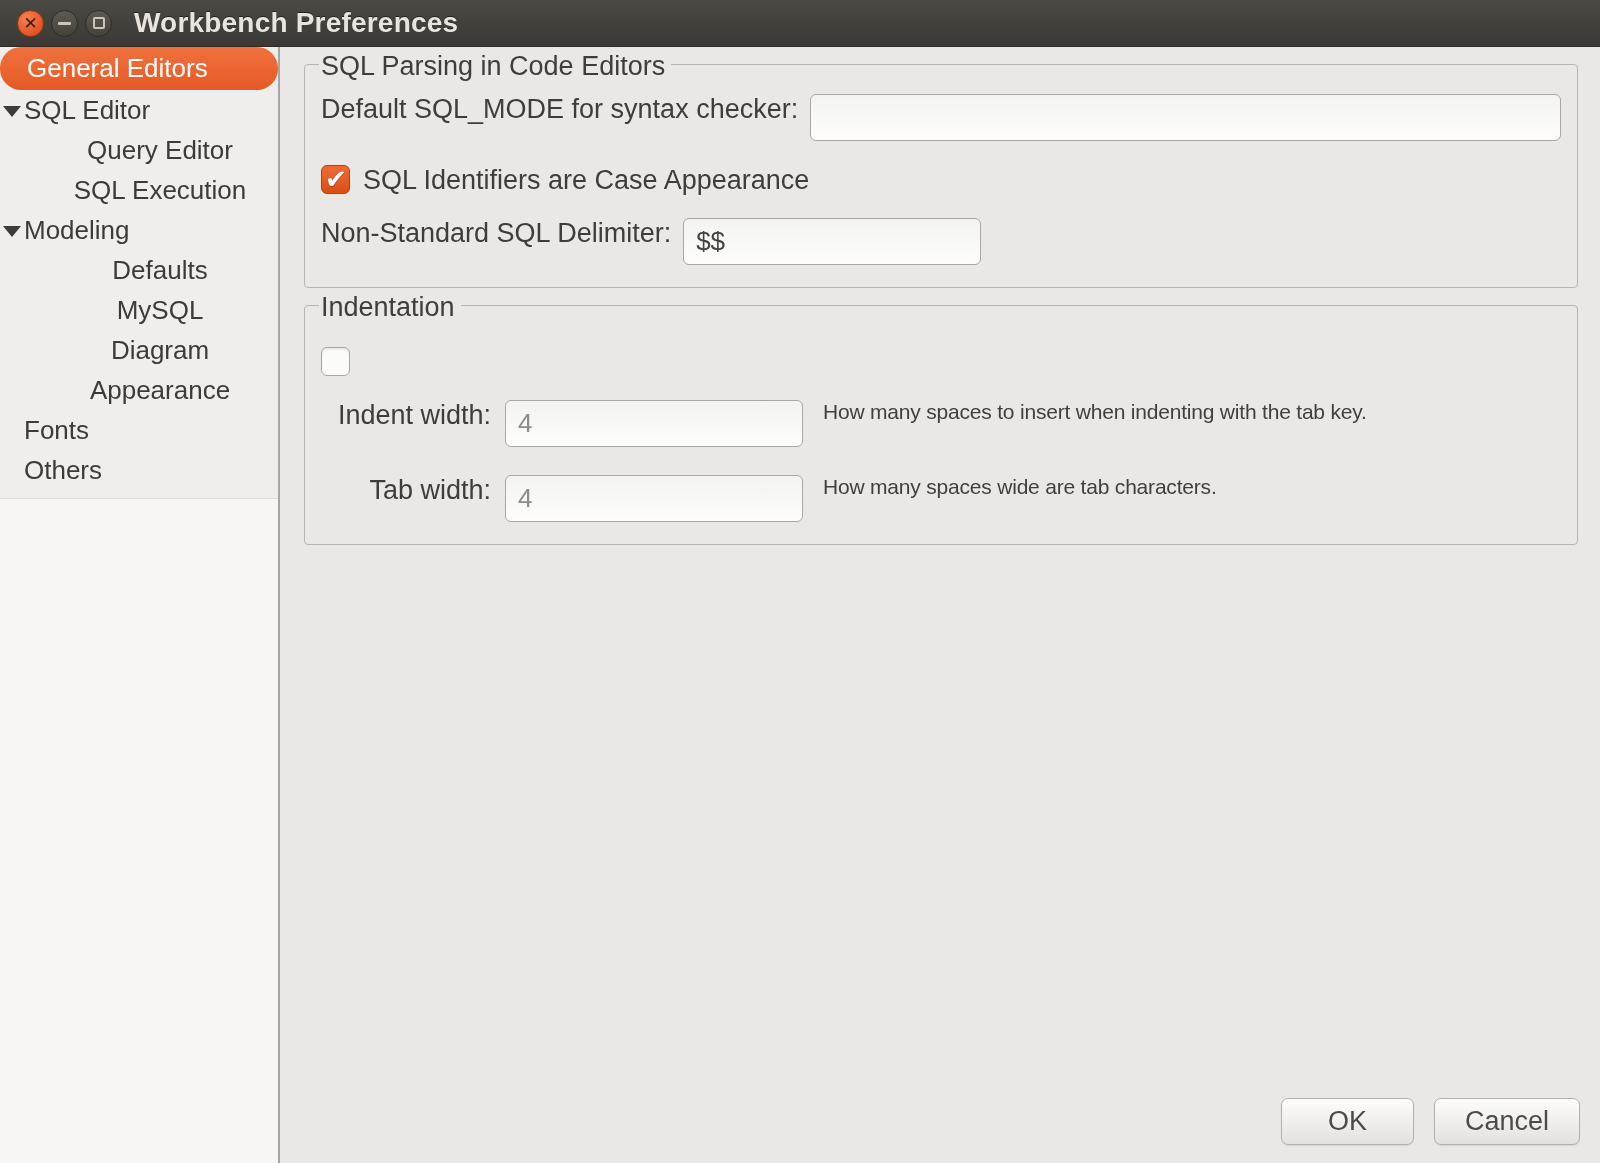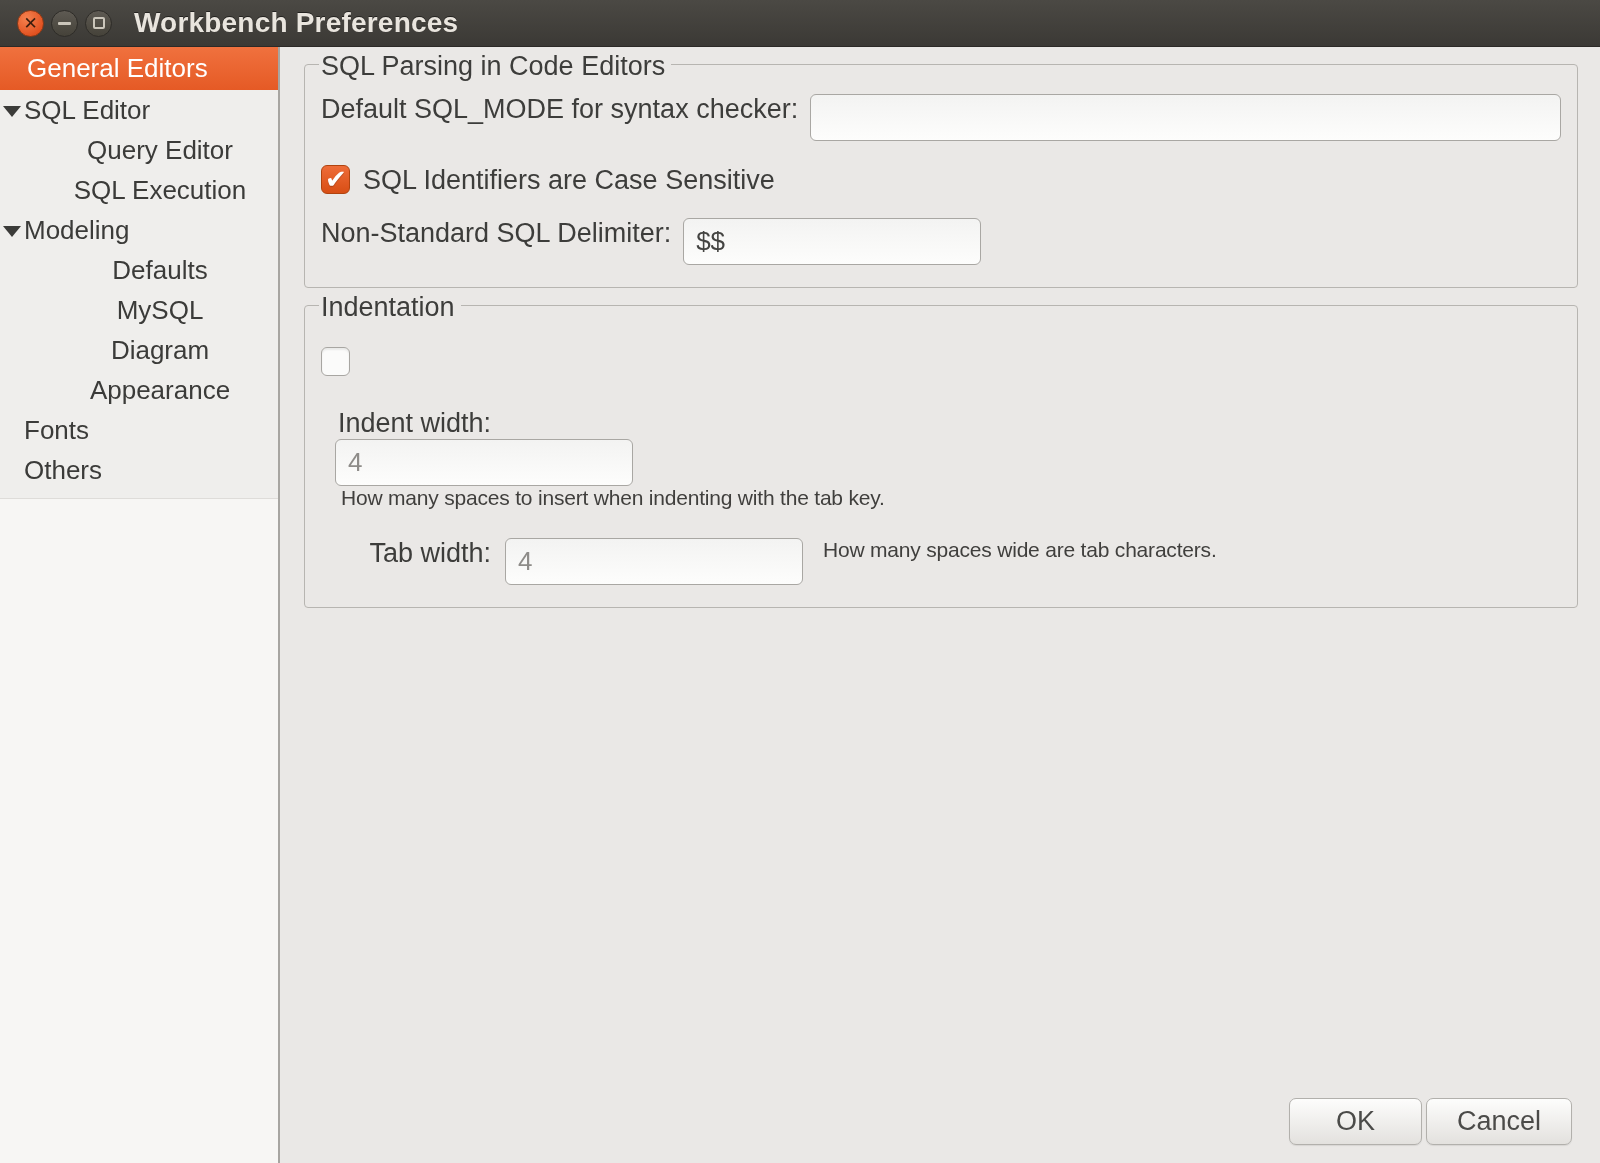--- a/index.html
+++ b/index.html
@@ -58,20 +58,21 @@
     position:relative; padding-left:24px;
     font-size:26px; color:#3b3b39; cursor:default;
     white-space:nowrap;
   }
   .tree-item.level1 { padding-left:42px;justify-content:center; }
   .tree-item.selected {
     height:43px;
     background:linear-gradient(var(--accent-light,#f0713e),var(--accent,#e55a25));
     color:#ffffff;
     padding-left:27px;
+    border-radius:21px;
   }
   .caret {
     position:absolute; left:3px; top:50%; margin-top:-4px;
     width:0; height:0;
     border-left:9px solid transparent;
     border-right:9px solid transparent;
     border-top:11px solid #3b3b39;
   }
 
   
@@ -115,31 +116,31 @@
   }
   .checkbox.checked .check {
     position:absolute; left:3px; top:-2px;
     color:#fff; font-size:26px; font-weight:bold;
     text-shadow:0 1px 1px rgba(0,0,0,.25);
   }
 
   .row-delim { margin-top:22px; }
   .row-delim .txt { width:298px; margin-left:12px; }
 
-  .row-indent { margin-top:32px;flex-direction:column; }
+  .row-indent { margin-top:24px; }
   .row-tab { margin-top:28px; }
   .num-label { width:170px; text-align:right; flex:0 0 auto; }
   .num-field { width:298px; margin-left:14px; flex:0 0 auto; }
   .help {
     font-size:21px; color:#403f3d; margin-left:20px;
     letter-spacing:-0.2px; white-space:nowrap;
   }
 
   
-  .footer { position:absolute; right:28px; bottom:18px; display:flex; gap:4px; }
+  .footer { position:absolute; right:20px; bottom:18px; display:flex; gap:20px; }
   .btn {
     min-width:133px; height:47px; padding:0 30px;
     border:1px solid #b2b0ac; border-radius:7px;
     background:linear-gradient(#fdfdfc,#e3e1de);
     box-shadow:0 1px 1px rgba(0,0,0,.08);
     font-size:27px; color:#4b4b49; cursor:default;
   }
 </style>
 </head>
 <body>
@@ -208,21 +209,21 @@
 
         <div class="row row-sqlmode">
           <span class="lbl">Default SQL_MODE for syntax checker:</span>
           <input class="txt" type="text" value="" style="">
         </div>
 
         <div class="row row-check">
           <span class="checkbox checked">
             <span class="check">✔</span>
           </span>
-          <span class="lbl">SQL Identifiers are Case Sensitive</span>
+          <span class="lbl">SQL Identifiers are Case Appearance</span>
         </div>
 
         <div class="row row-delim">
           <span class="lbl">Non-Standard SQL Delimiter:</span>
           <input class="txt" type="text" value="$$" style="">
         </div>
       </fieldset>
 
       <fieldset class="group group2">
         <legend>Indentation</legend>

